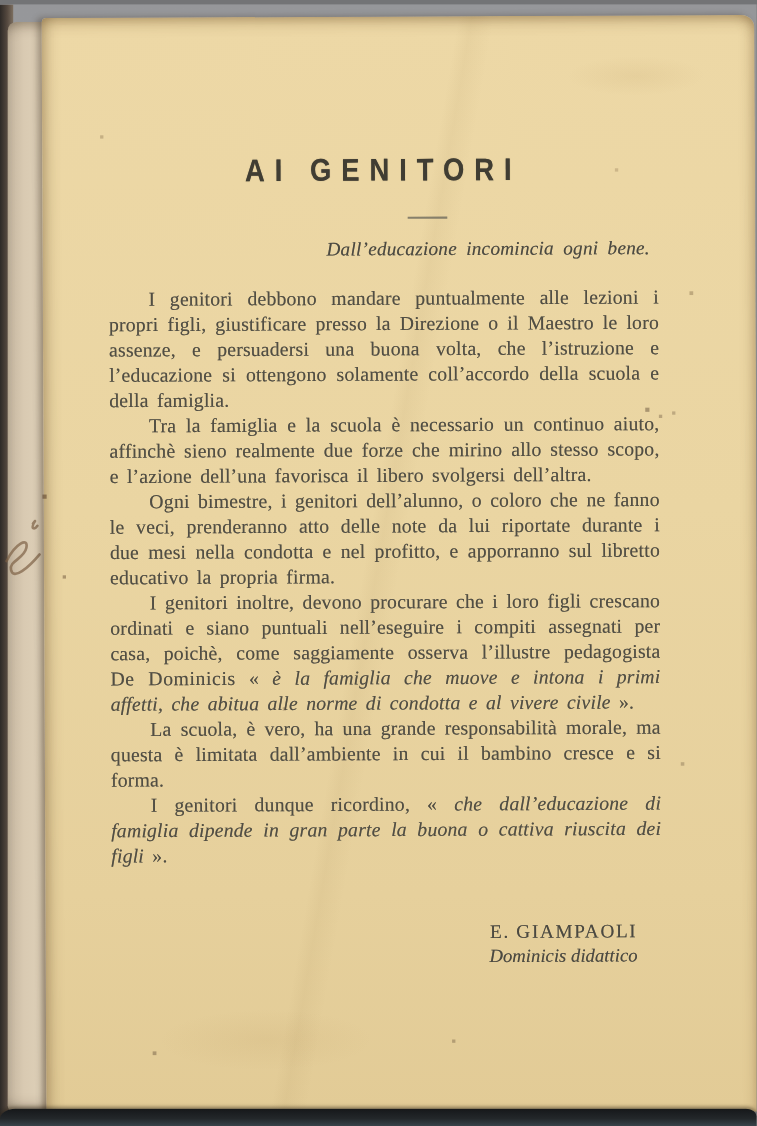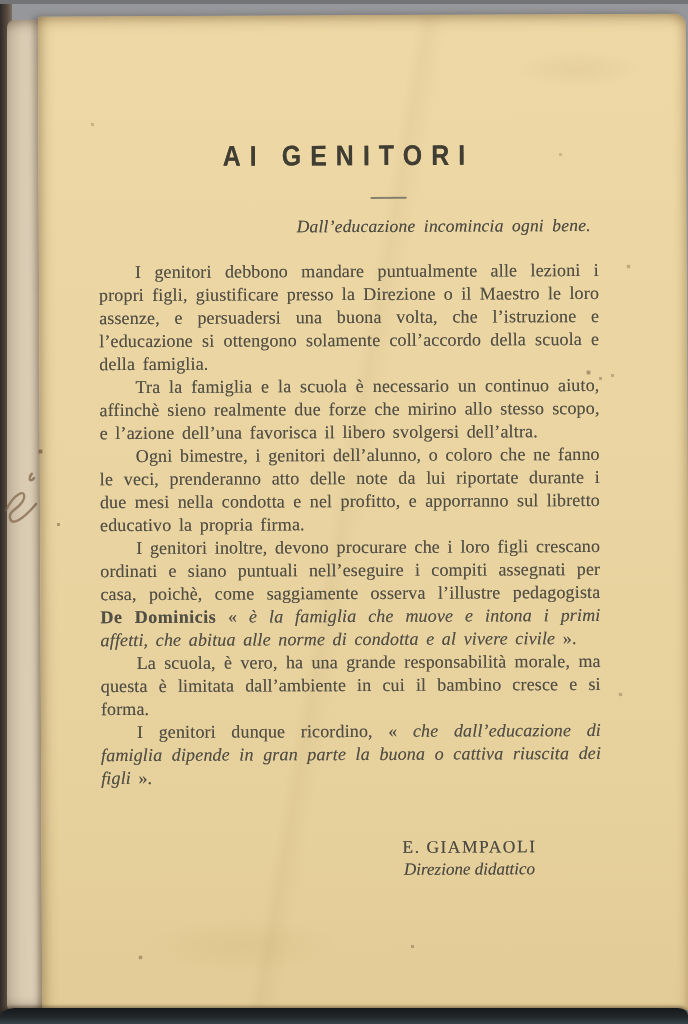--- a/index.html
+++ b/index.html
@@ -59,23 +59,23 @@
   }
   .bodytext{
     position:absolute;top:245px;left:60px;width:500px;
     font-size:18px;line-height:23px;color:#514e44;
     text-align:justify;word-spacing:.16em;letter-spacing:.15px;
     text-shadow:0 0 .55px rgba(81,78,68,.55);
   }
   .bodytext p{margin:0;text-indent:36px;}
   .s-r{font-style:normal;}
   .s-i{font-style:italic;}
-  .s-b{font-weight:700;letter-spacing:.5px;}
+  .s-b{font-weight:400;letter-spacing:.5px;}
   .signature{
-    position:absolute;top:822px;left:318px;width:220px;text-align:center;
+    position:absolute;top:822px;left:318px;width:220px;text-align:right;
     color:#4b4941;text-shadow:0 0 .5px rgba(75,73,65,.55);
   }
   .sig-name{font-size:17.5px;letter-spacing:1.5px;}
   .sig-role{font-size:17px;font-style:italic;margin-top:2px;}
   
   .bottom-band{
     position:absolute;left:0;bottom:4px;width:100%;height:16px;
     background:linear-gradient(180deg,#16181a 0%,#23272a 55%,#39444b 100%);
     border-radius:14px 10px 0 0 / 9px 7px 0 0;
     box-shadow:0 -2px 3px rgba(40,30,15,.4);
@@ -129,21 +129,21 @@
         <p><span class="s-r">I genitori debbono mandare puntualmente alle lezioni i propri figli, giustificare presso la Direzione o il Maestro le loro assenze, e persuadersi una buona volta, che l’istruzione e l’educazione si ottengono solamente coll’accordo della scuola e della famiglia.</span></p>
         <p><span class="s-r">Tra la famiglia e la scuola è necessario un continuo aiuto, affinchè sieno realmente due forze che mirino allo stesso scopo, e l’azione dell’una favorisca il libero svolgersi dell’altra.</span></p>
         <p><span class="s-r">Ogni bimestre, i genitori dell’alunno, o coloro che ne fanno le veci, prenderanno atto delle note da lui riportate durante i due mesi nella condotta e nel profitto, e apporranno sul libretto educativo la propria firma.</span></p>
         <p><span class="s-r">I genitori inoltre, devono procurare che i loro figli crescano ordinati e siano puntuali nell’eseguire i compiti assegnati per casa, poichè, come saggiamente osserva l’illustre pedagogista </span><span class="s-b">De Dominicis</span><span class="s-r"> « </span><span class="s-i">è la famiglia che muove e intona i primi affetti, che abitua alle norme di condotta e al vivere civile</span><span class="s-r"> ».</span></p>
         <p><span class="s-r">La scuola, è vero, ha una grande responsabilità morale, ma questa è limitata dall’ambiente in cui il bambino cresce e si forma.</span></p>
         <p><span class="s-r">I genitori dunque ricordino, « </span><span class="s-i">che dall’educazione di famiglia dipende in gran parte la buona o cattiva riuscita dei figli</span><span class="s-r"> ».</span></p>
       </div>
 
     <div class="signature">
       <div class="sig-name">E. GIAMPAOLI</div>
-      <div class="sig-role">Direzione didattico</div>
+      <div class="sig-role">Dominicis didattico</div>
     </div>
 
   </div>
 
   <div class="bottom-band"></div>
   <div class="bottom-tan"></div>
 
   <div class="specks"></div>
 
 </div>

